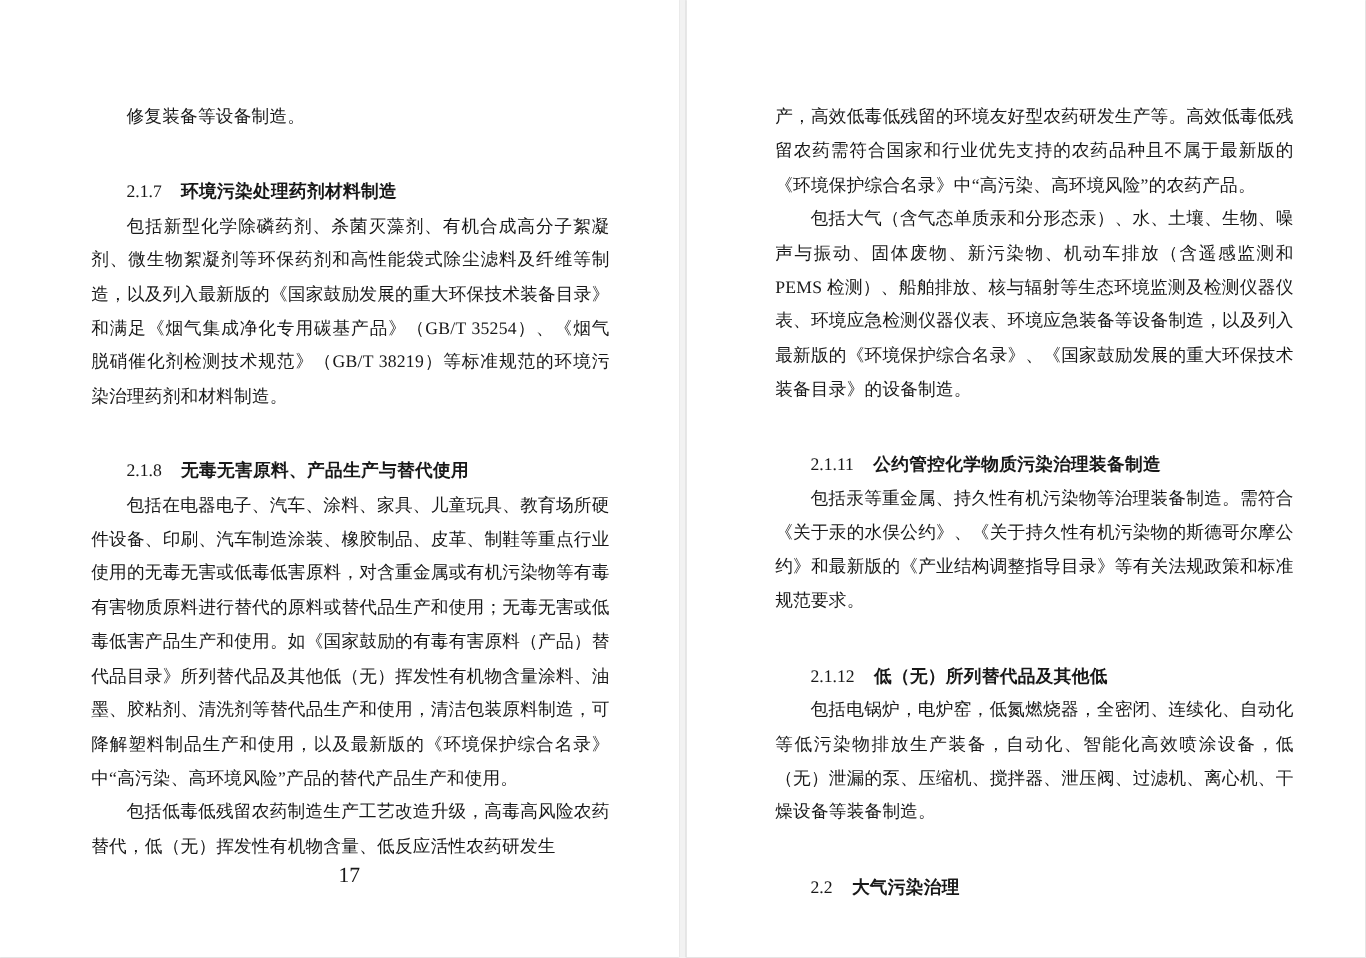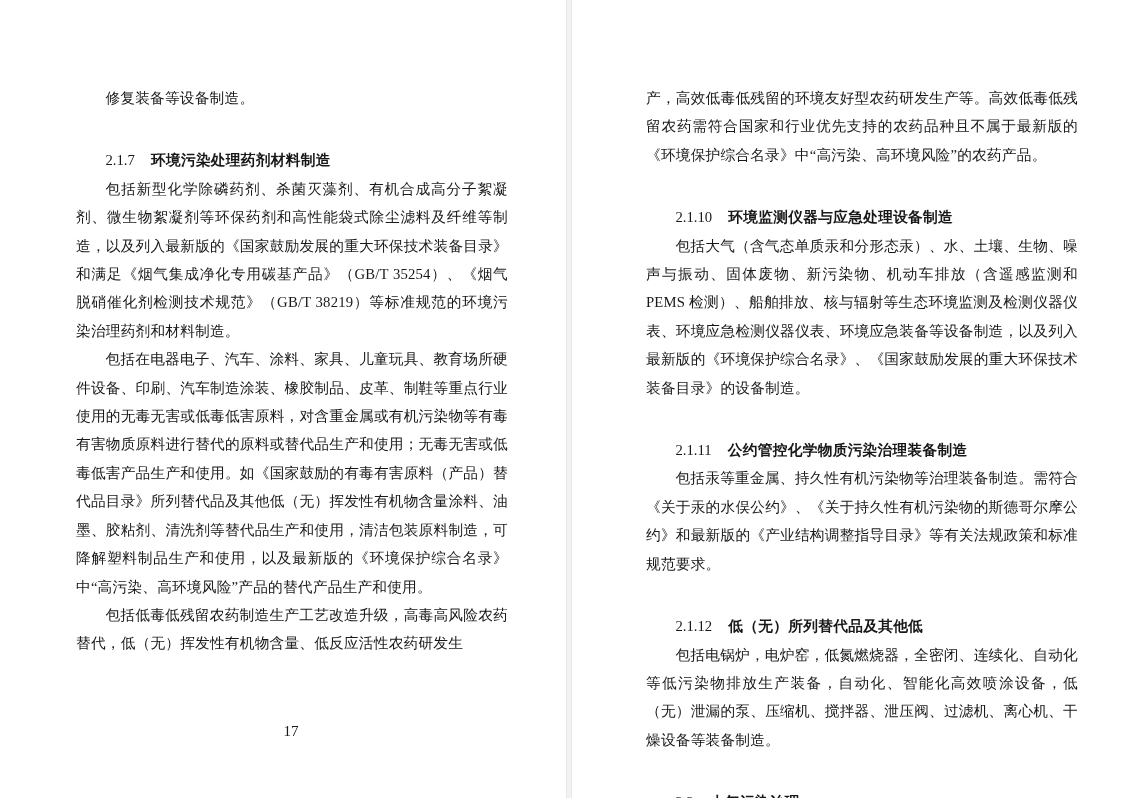--- a/index.html
+++ b/index.html
@@ -65,45 +65,45 @@
   p.heading .gap {
     display: inline-block;
     width: 1.1em;
   }
   .folio {
     position: absolute;
     bottom: 58px;
     left: 16px;
     right: 0;
     text-align: center;
-    font-size: 15px;
+    font-size: 18px;
     color: #181818;
     font-family: "Liberation Serif", "DejaVu Serif", serif;
   }
 </style>
 </head>
 <body>
 
 <div class="spread">
 
   <div class="page left">
     <div class="page-inner">
       <p class="indent">修复装备等设备制造。</p>
       <p class="heading"><span class="num">2.1.7</span><span class="gap"></span><span>环境污染处理药剂材料制造</span></p>
       <p class="indent">包括新型化学除磷药剂、杀菌灭藻剂、有机合成高分子絮凝剂、微生物絮凝剂等环保药剂和高性能袋式除尘滤料及纤维等制造，以及列入最新版的《国家鼓励发展的重大环保技术装备目录》和满足《烟气集成净化专用碳基产品》（GB/T 35254）、《烟气脱硝催化剂检测技术规范》（GB/T 38219）等标准规范的环境污染治理药剂和材料制造。</p>
+      <p class="heading"><span class="num">2.1.8</span><span class="gap"></span><span>无毒无害原料、产品生产与替代使用</span></p>
       <p class="indent">包括在电器电子、汽车、涂料、家具、儿童玩具、教育场所硬件设备、印刷、汽车制造涂装、橡胶制品、皮革、制鞋等重点行业使用的无毒无害或低毒低害原料，对含重金属或有机污染物等有毒有害物质原料进行替代的原料或替代品生产和使用；无毒无害或低毒低害产品生产和使用。如《国家鼓励的有毒有害原料（产品）替代品目录》所列替代品及其他低（无）挥发性有机物含量涂料、油墨、胶粘剂、清洗剂等替代品生产和使用，清洁包装原料制造，可降解塑料制品生产和使用，以及最新版的《环境保护综合名录》中“高污染、高环境风险”产品的替代产品生产和使用。</p>
       <p class="indent">包括低毒低残留农药制造生产工艺改造升级，高毒高风险农药替代，低（无）挥发性有机物含量、低反应活性农药研发生</p>
     </div>
     <div class="folio">17</div>
   </div>
 
   <div class="page right">
     <div class="page-inner">
       <p>产，高效低毒低残留的环境友好型农药研发生产等。高效低毒低残留农药需符合国家和行业优先支持的农药品种且不属于最新版的《环境保护综合名录》中“高污染、高环境风险”的农药产品。</p>
-      <p class="heading"><span class="num">2.1.10</span><span class="gap"></span><span>环境监测仪器与应急处理设备制造</span></p>
       <p class="indent">包括大气（含气态单质汞和分形态汞）、水、土壤、生物、噪声与振动、固体废物、新污染物、机动车排放（含遥感监测和 PEMS 检测）、船舶排放、核与辐射等生态环境监测及检测仪器仪表、环境应急检测仪器仪表、环境应急装备等设备制造，以及列入最新版的《环境保护综合名录》、《国家鼓励发展的重大环保技术装备目录》的设备制造。</p>
       <p class="heading"><span class="num">2.1.11</span><span class="gap"></span><span>公约管控化学物质污染治理装备制造</span></p>
       <p class="indent">包括汞等重金属、持久性有机污染物等治理装备制造。需符合《关于汞的水俣公约》、《关于持久性有机污染物的斯德哥尔摩公约》和最新版的《产业结构调整指导目录》等有关法规政策和标准规范要求。</p>
       <p class="heading"><span class="num">2.1.12</span><span class="gap"></span><span>低（无）所列替代品及其他低</span></p>
       <p class="indent">包括电锅炉，电炉窑，低氮燃烧器，全密闭、连续化、自动化等低污染物排放生产装备，自动化、智能化高效喷涂设备，低（无）泄漏的泵、压缩机、搅拌器、泄压阀、过滤机、离心机、干燥设备等装备制造。</p>
       <p class="heading"><span class="num">2.2</span><span class="gap"></span><span>大气污染治理</span></p>
     </div>
   </div>
 
 </div>

